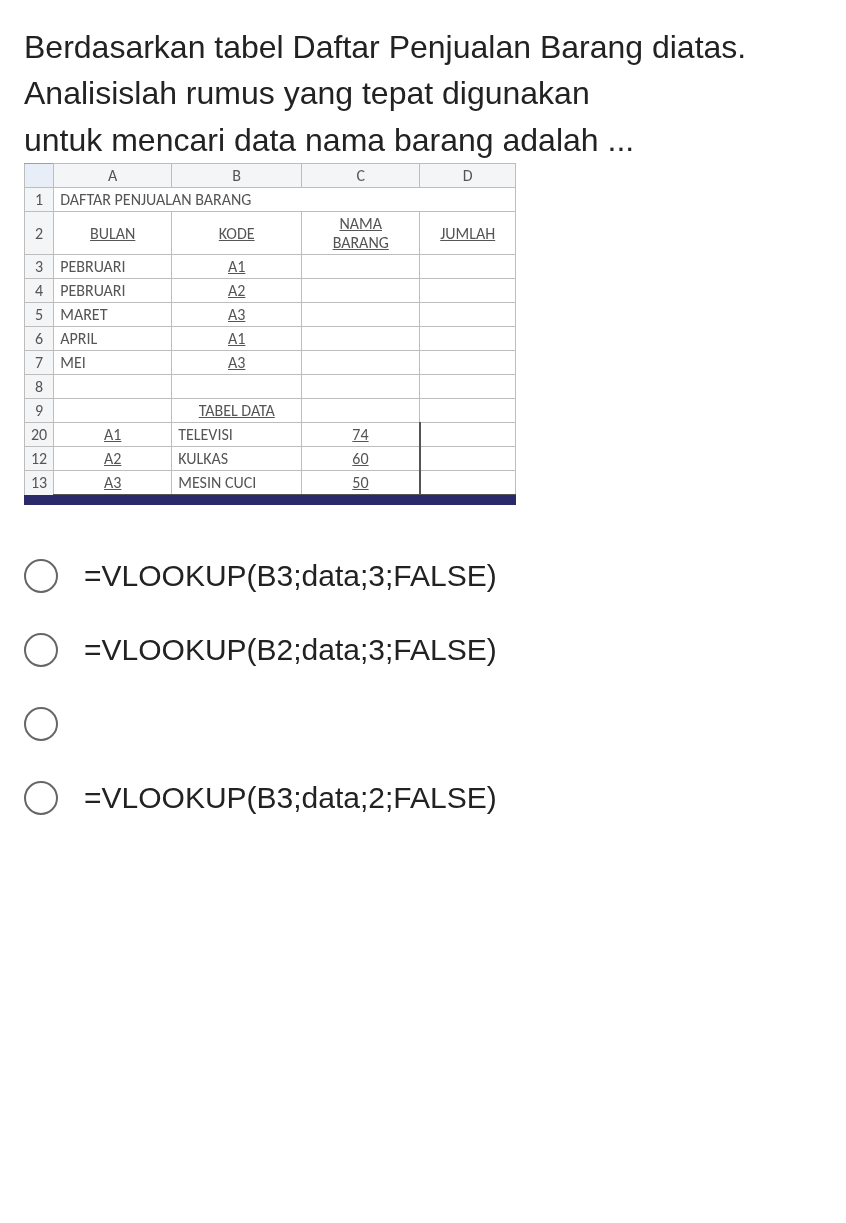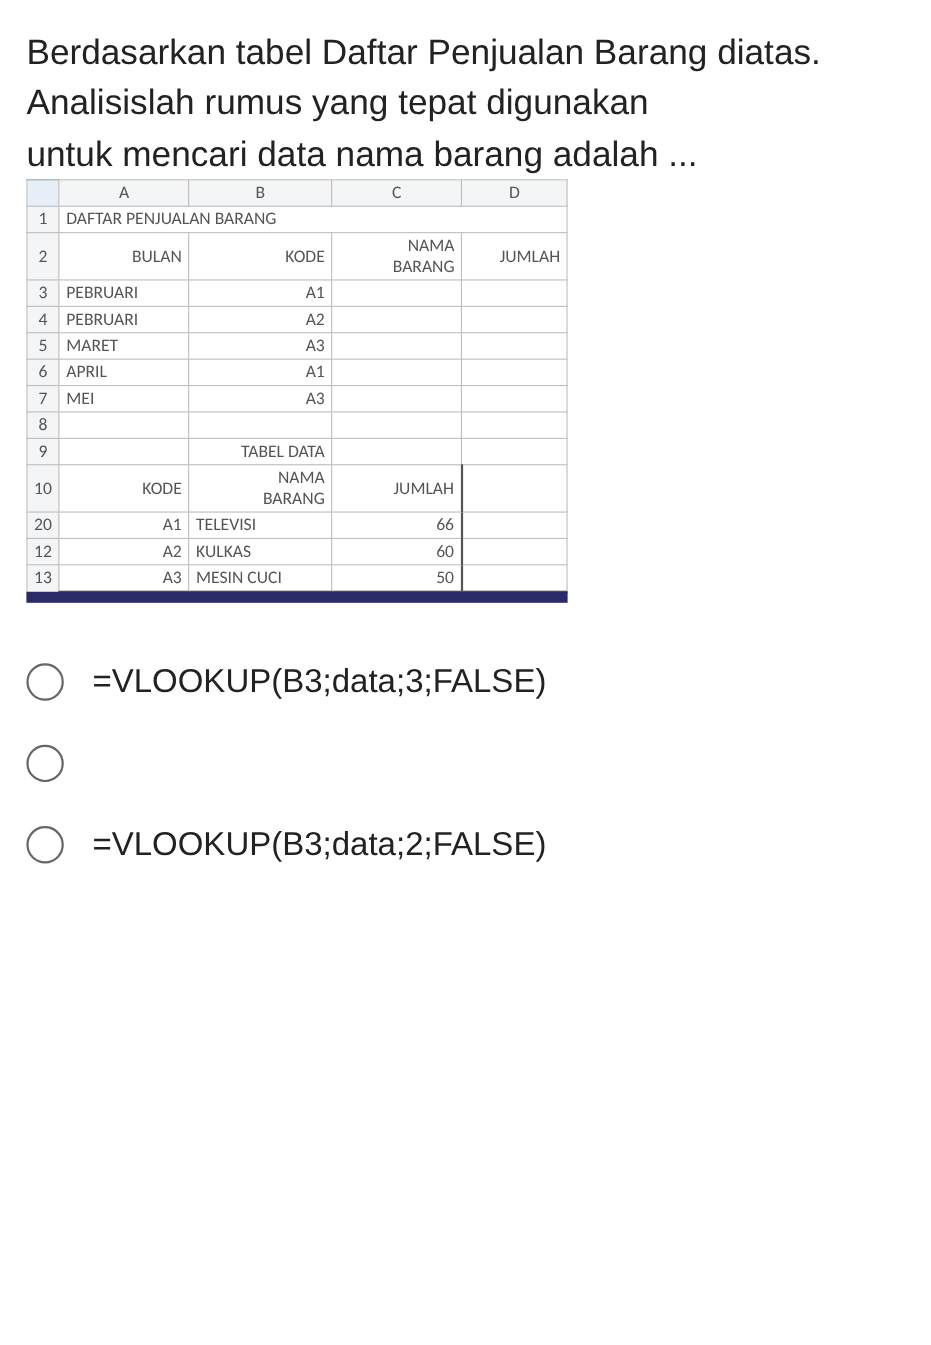--- a/index.html
+++ b/index.html
@@ -43,21 +43,21 @@
       background:#e8eef7;
       border-top:1px solid #8aa;
     }
     .rowhdr {
       background: #f4f5f6;
       text-align: center;
       font-weight: normal;
       color: #777;
       width: 28px;
     }
-    .cell-center { text-align: right; }
+    .cell-center { text-align: center; text-decoration: underline; }
     .thick-bottom-row td:not(.rowhdr) { border-bottom: 2px solid #555;}
     .thick-right { border-right: 2px solid #555 !important; }
     .thick-right-outer { border-right: 2px solid #5a5a5a; }
     .col-A{ width:118px;}
     .col-B{ width:130px;}
     .col-C{ width:118px;}
     .col-D{ width:96px;}
     .shadow-bar{
       height:10px;
       background:#2a2a6a;
@@ -163,34 +163,24 @@
       <td class="thick-right-outer"></td>
     </tr>
     <tr>
       <td class="rowhdr">9</td>
       <td></td>
       <td class="cell-center">TABEL DATA</td>
       <td></td>
       <td class="thick-right-outer"></td>
     </tr>
     <tr>
-      <td class="rowhdr">10</td>
-      <td class="cell-center">KODE</td>
-      <td class="cell-center">
-        <span>NAMA</span><br>
-        <span>BARANG</span>
-      </td>
-      <td class="cell-center thick-right">JUMLAH</td>
-      <td class="thick-right-outer" style="border-left:none;"></td>
-    </tr>
-    <tr>
       <td class="rowhdr">20</td>
       <td class="cell-center">A1</td>
       <td>TELEVISI</td>
-      <td class="cell-center thick-right">66</td>
+      <td class="cell-center thick-right">74</td>
       <td class="thick-right-outer"></td>
     </tr>
     <tr>
       <td class="rowhdr">12</td>
       <td class="cell-center">A2</td>
       <td>KULKAS</td>
       <td class="cell-center thick-right">60</td>
       <td class="thick-right-outer"></td>
     </tr>
     <tr class="thick-bottom-row">
@@ -205,20 +195,24 @@
   <div class="shadow-bar"></div>
 </div>
 
 <div class="options">
   <div class="option">
     <div class="radio"></div>
     <div class="opt-label">=VLOOKUP(B3;data;3;FALSE)</div>
   </div>
   <div class="option">
     <div class="radio"></div>
+    <div class="opt-label">=VLOOKUP(B2;data;3;FALSE)</div>
+  </div>
+  <div class="option">
+    <div class="radio"></div>
   </div>
   <div class="option">
     <div class="radio"></div>
     <div class="opt-label">=VLOOKUP(B3;data;2;FALSE)</div>
   </div>
 </div>
 
 
 
 

